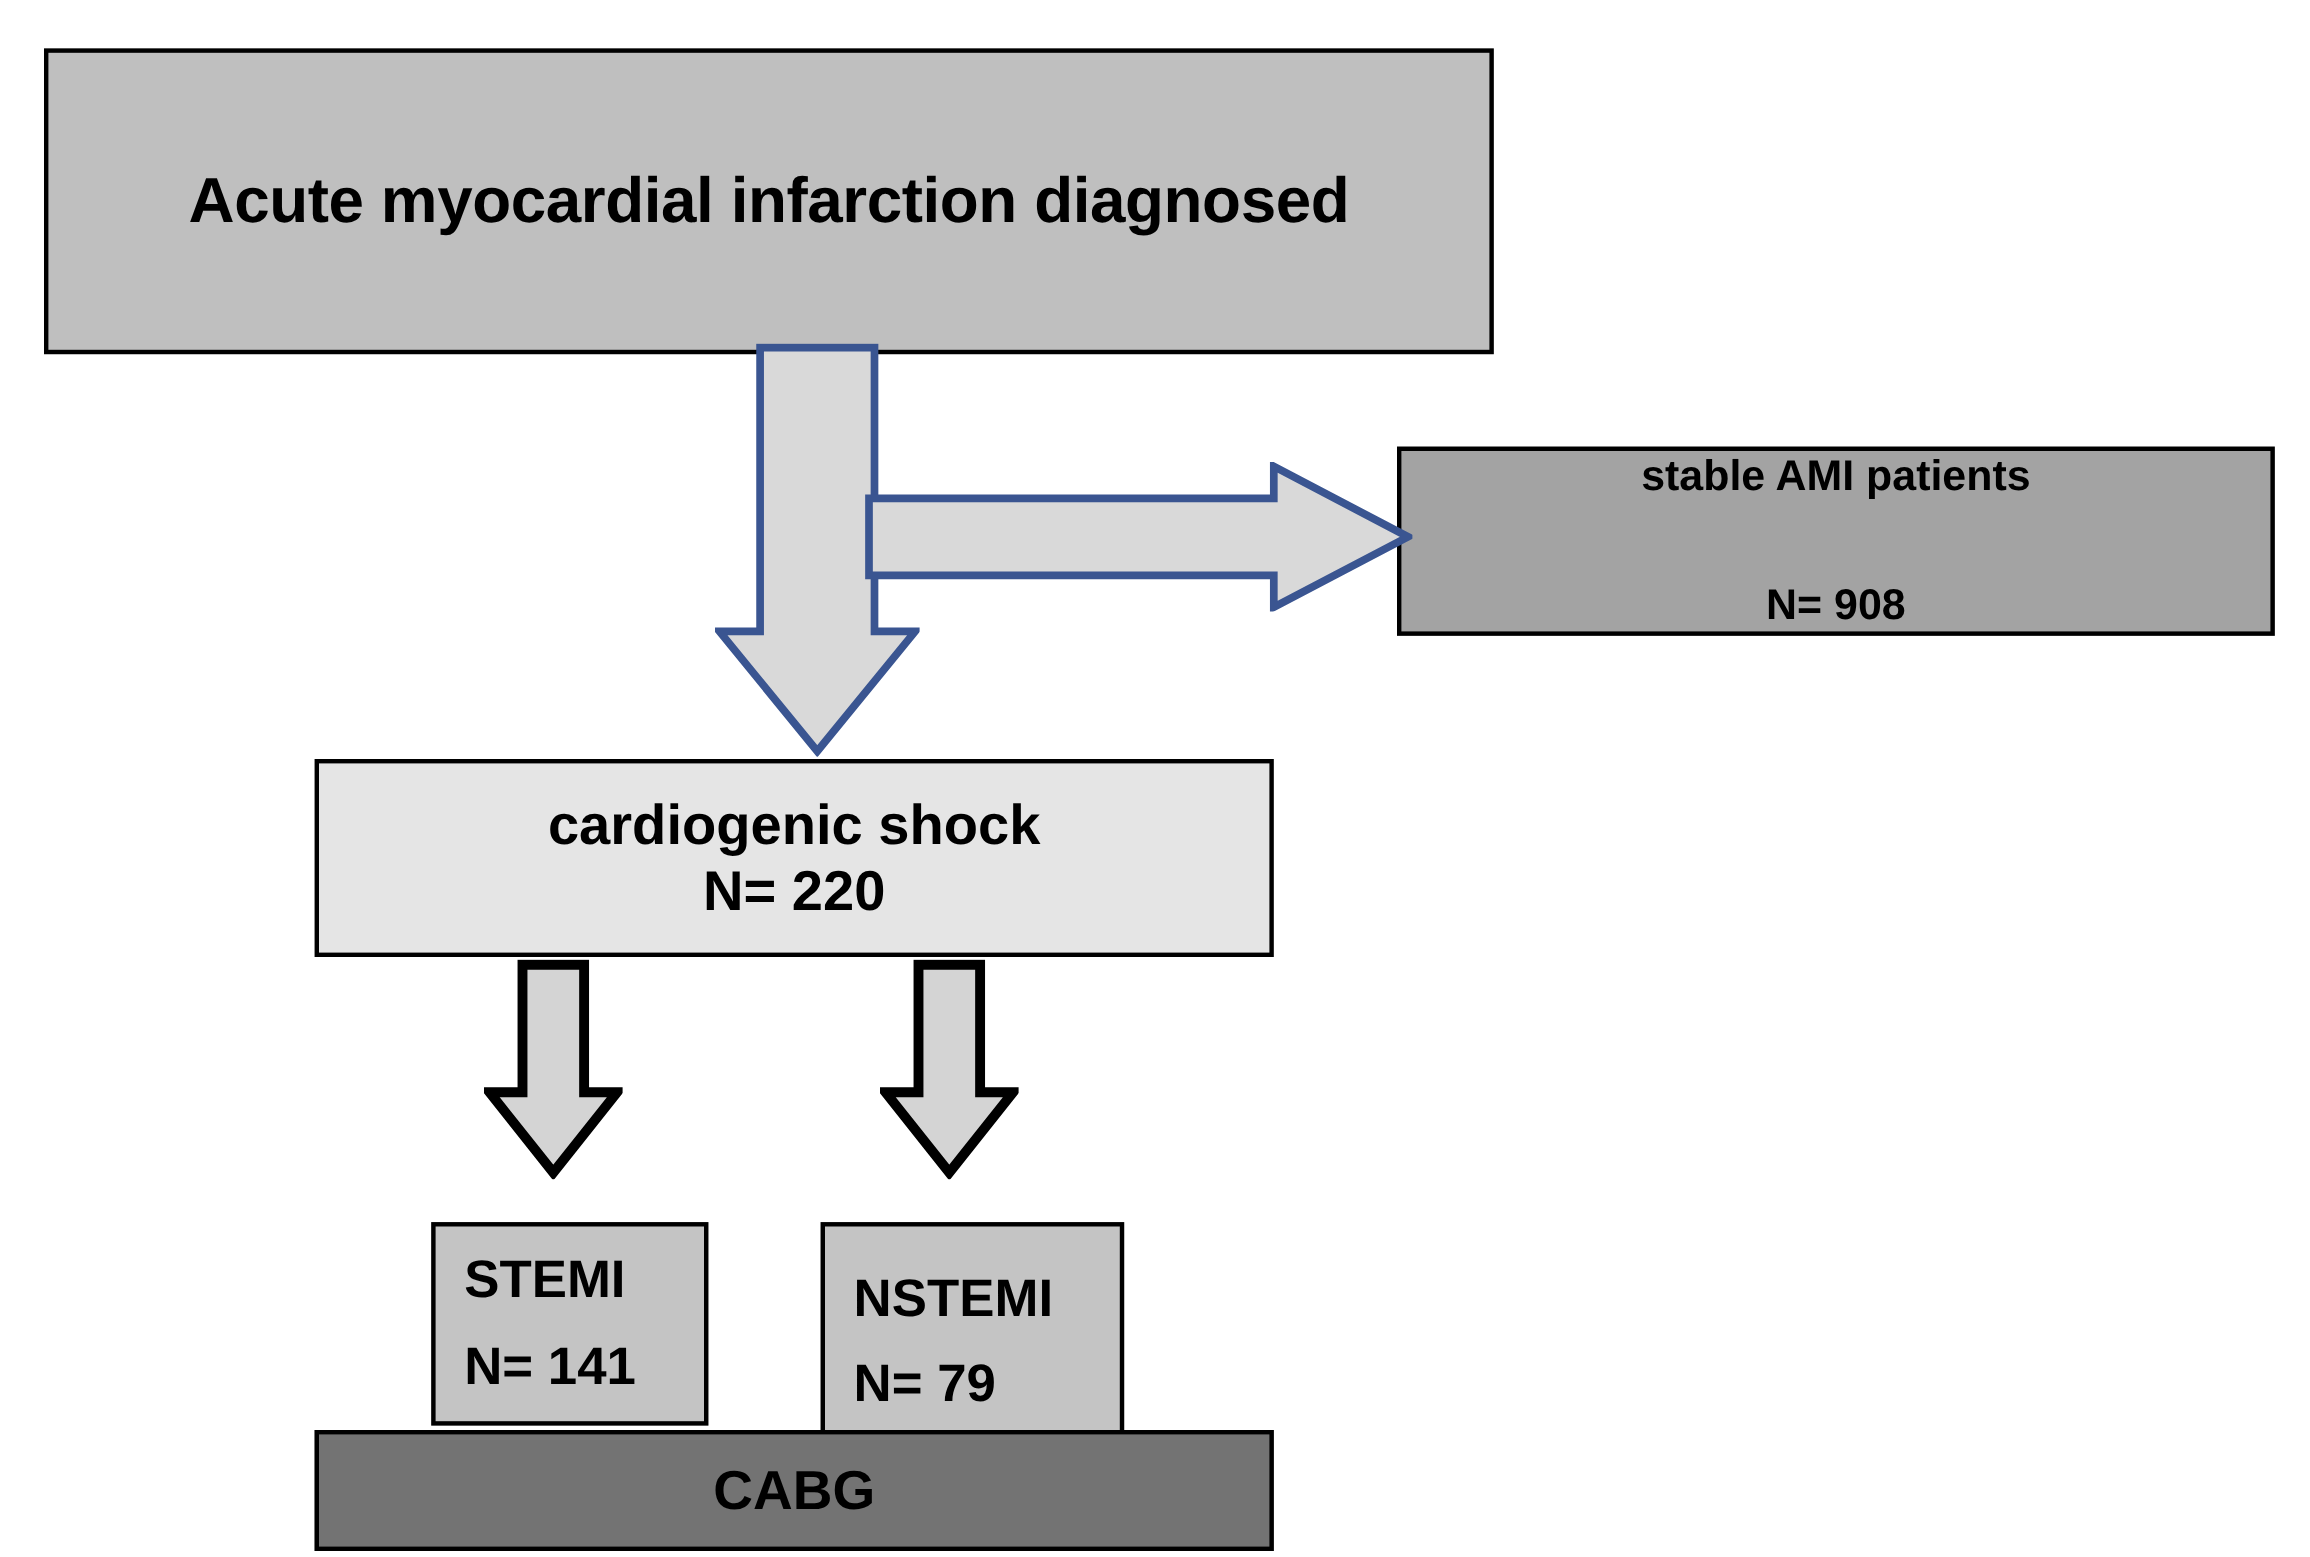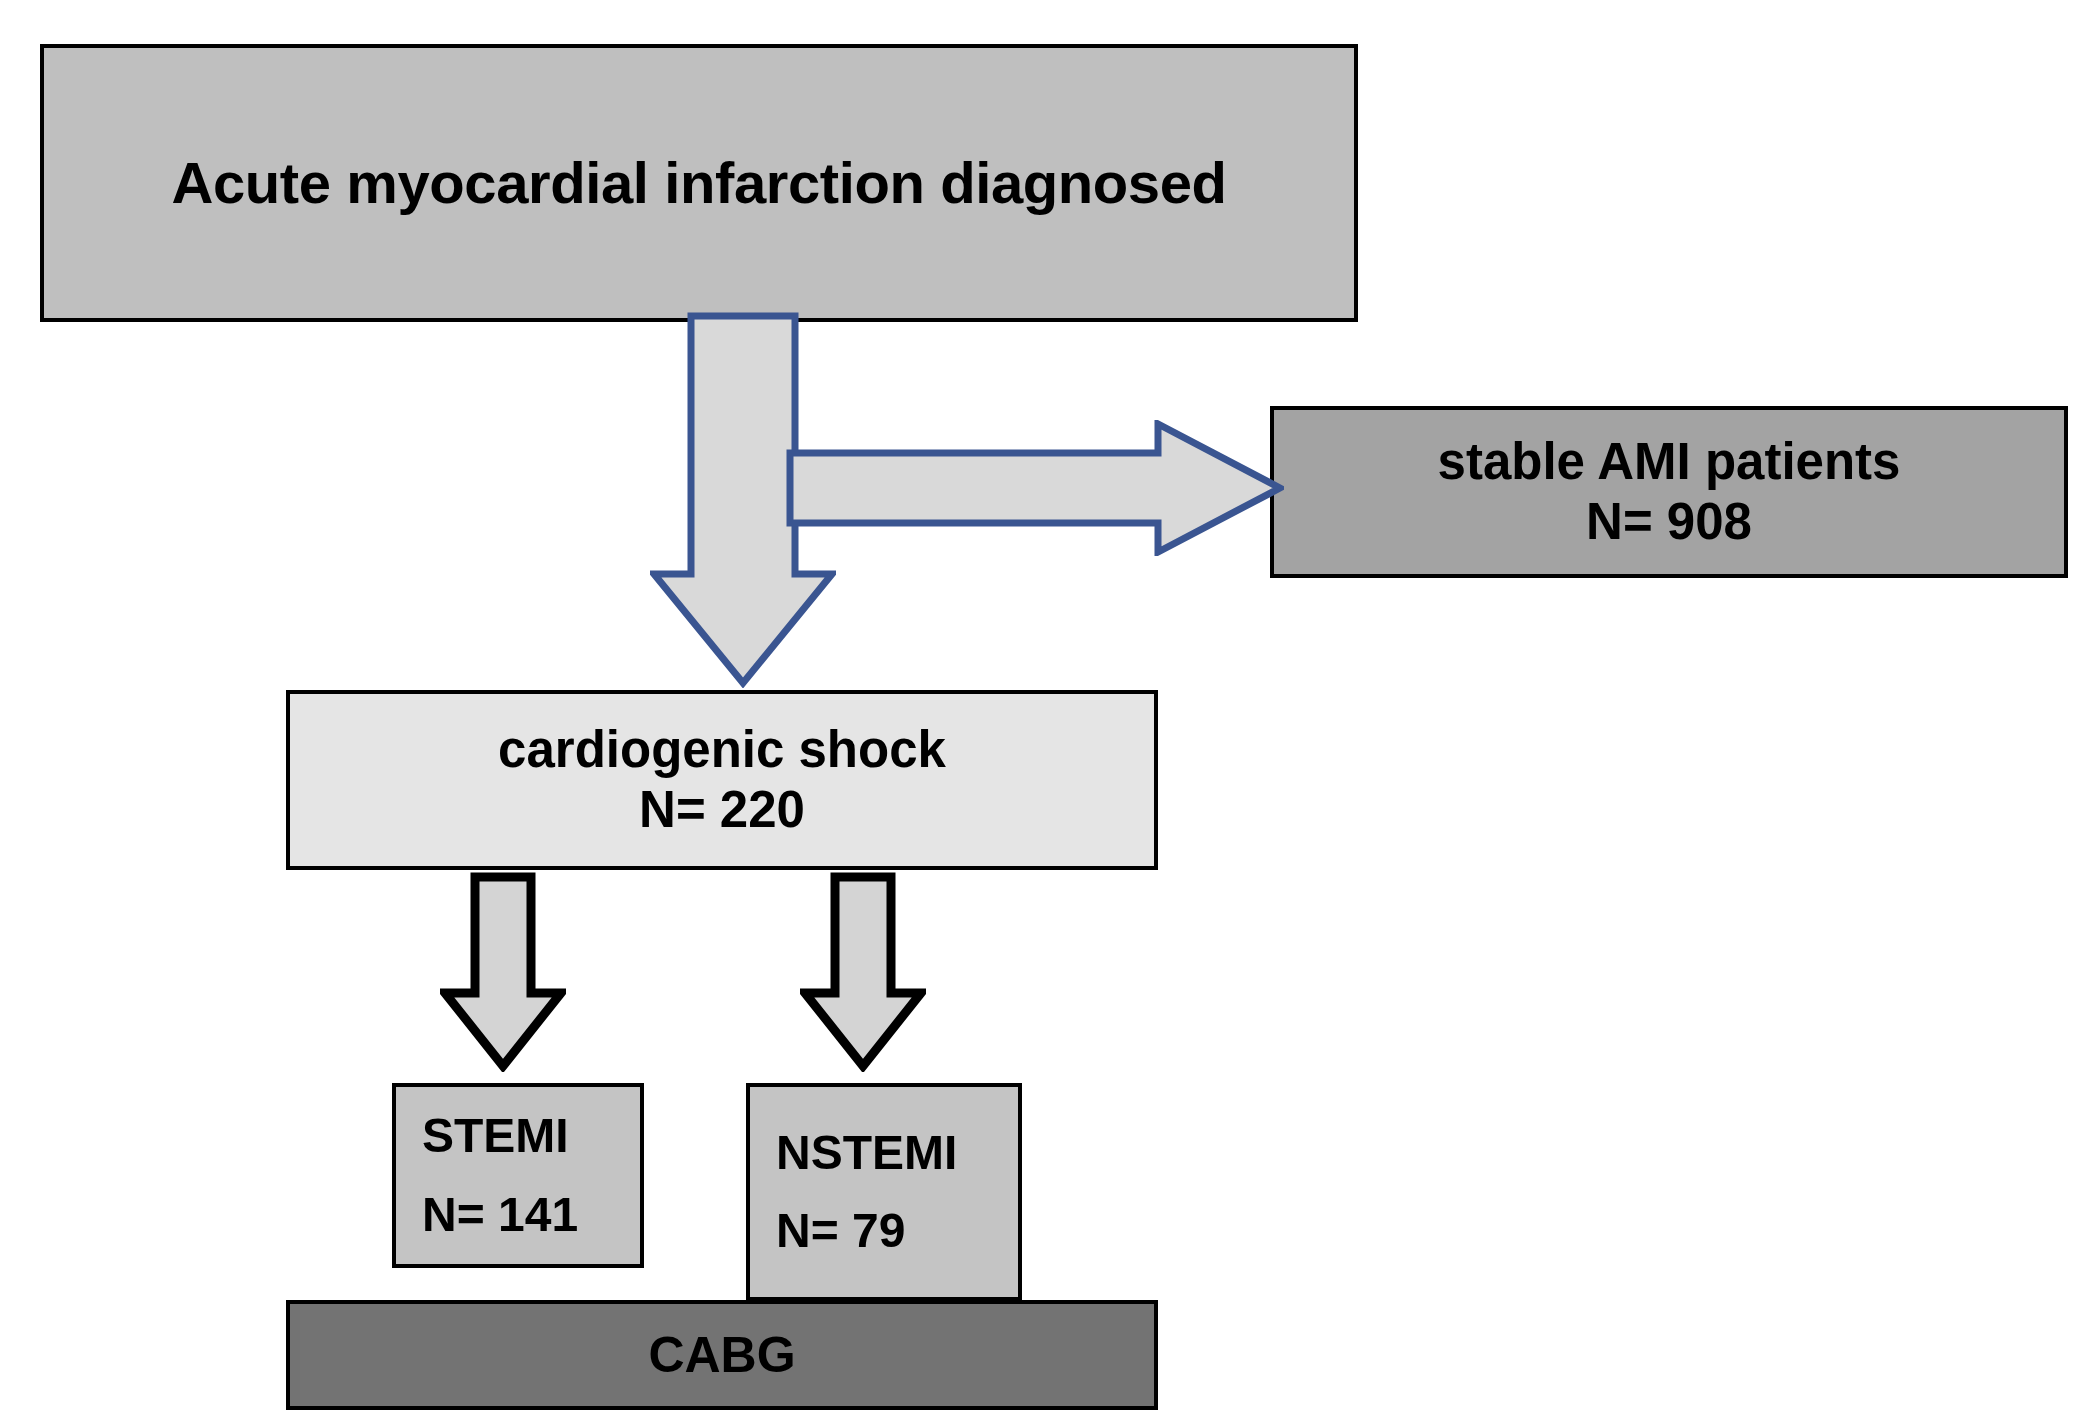--- a/index.html
+++ b/index.html
@@ -26,33 +26,34 @@
     justify-content: center;
     color: #000000;
     font-weight: bold;
     line-height: 1.17;
   }
   .node .line {
     display: block;
     white-space: pre;
   }
   .center { align-items: center; text-align: center; }
-  .left   { align-items: flex-start; text-align: left; }
+  .left   { align-items: flex-start; text-align: left; margin-top: 28px; }
 
   
   #node-ami {
     left: 40px;  top: 44px;  width: 1318px; height: 278px;
     background: #bfbfbf;
     font-size: 58px;
     letter-spacing: -0.4px;
   }
   #node-stable {
     left: 1270px; top: 406px; width: 798px; height: 172px;
     background: #a3a3a3;
-    font-size: 51px;
+    font-size: 39px;
+    justify-content: space-between;
   }
   #node-shock {
     left: 286px; top: 690px; width: 872px; height: 180px;
     background: #e5e5e5;
     font-size: 51px;
   }
   #node-stemi {
     left: 392px; top: 1083px; width: 252px; height: 185px;
     background: #c4c4c4;
     font-size: 48px;

